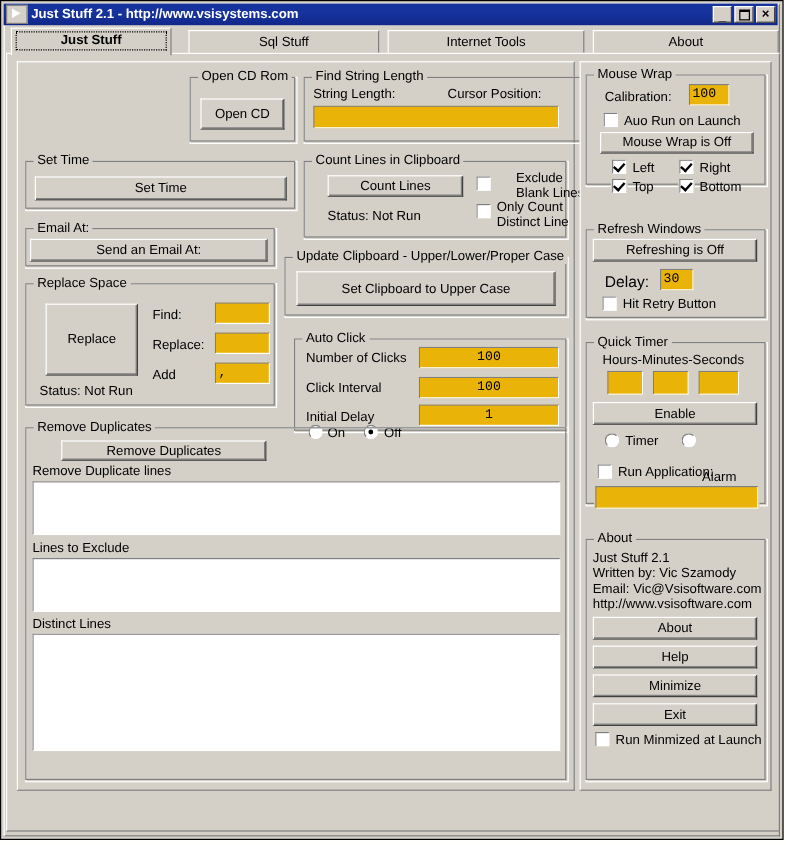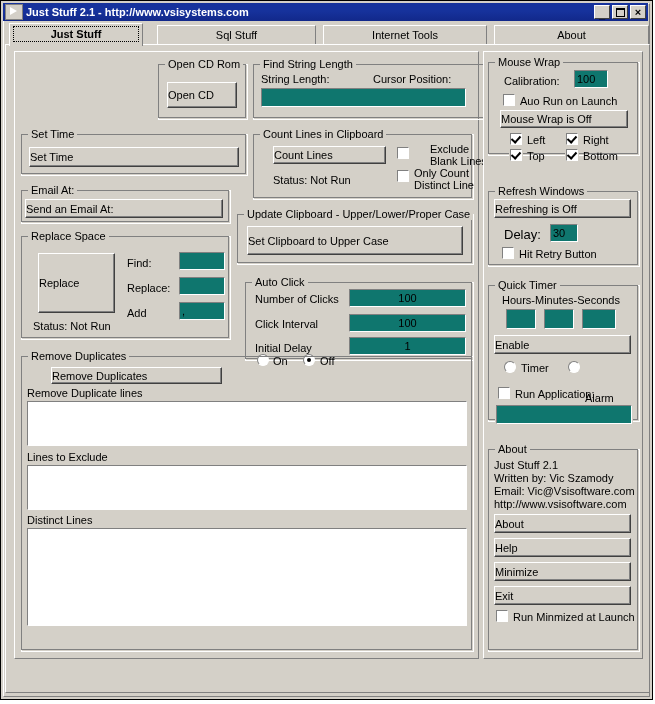--- a/index.html
+++ b/index.html
@@ -194,40 +194,41 @@
     border-left: 1px solid #ffffff;
     border-right: 1px solid #404040;
     border-bottom: 1px solid #404040;
     box-shadow: inset -1px -1px 0 #808080;
     font-size: 11px;
     text-align: center;
     box-sizing: border-box;
     cursor: default;
     display: flex;
     align-items: center;
-    justify-content: flex-start;
+    justify-content: center;
     color: #000;
     white-space: nowrap;
   }
 
   .field {
     position: absolute;
-    background: #0f766e;
+    background: #eab308;
     border-top: 1px solid #808080;
     border-left: 1px solid #808080;
     border-right: 1px solid #ffffff;
     border-bottom: 1px solid #ffffff;
     outline: 1px solid #d4d0c8;
     box-sizing: border-box;
     font-size: 11px;
     padding: 1px 2px;
     line-height: 14px;
     overflow: hidden;
     white-space: nowrap;
     color: #000;
+    font-family: Liberation Mono, monospace;
   }
   .textarea {
     position: absolute;
     background: #ffffff;
     border-top: 1px solid #808080;
     border-left: 1px solid #808080;
     border-right: 1px solid #ffffff;
     border-bottom: 1px solid #ffffff;
     outline: 1px solid #d4d0c8;
     box-sizing: border-box;

